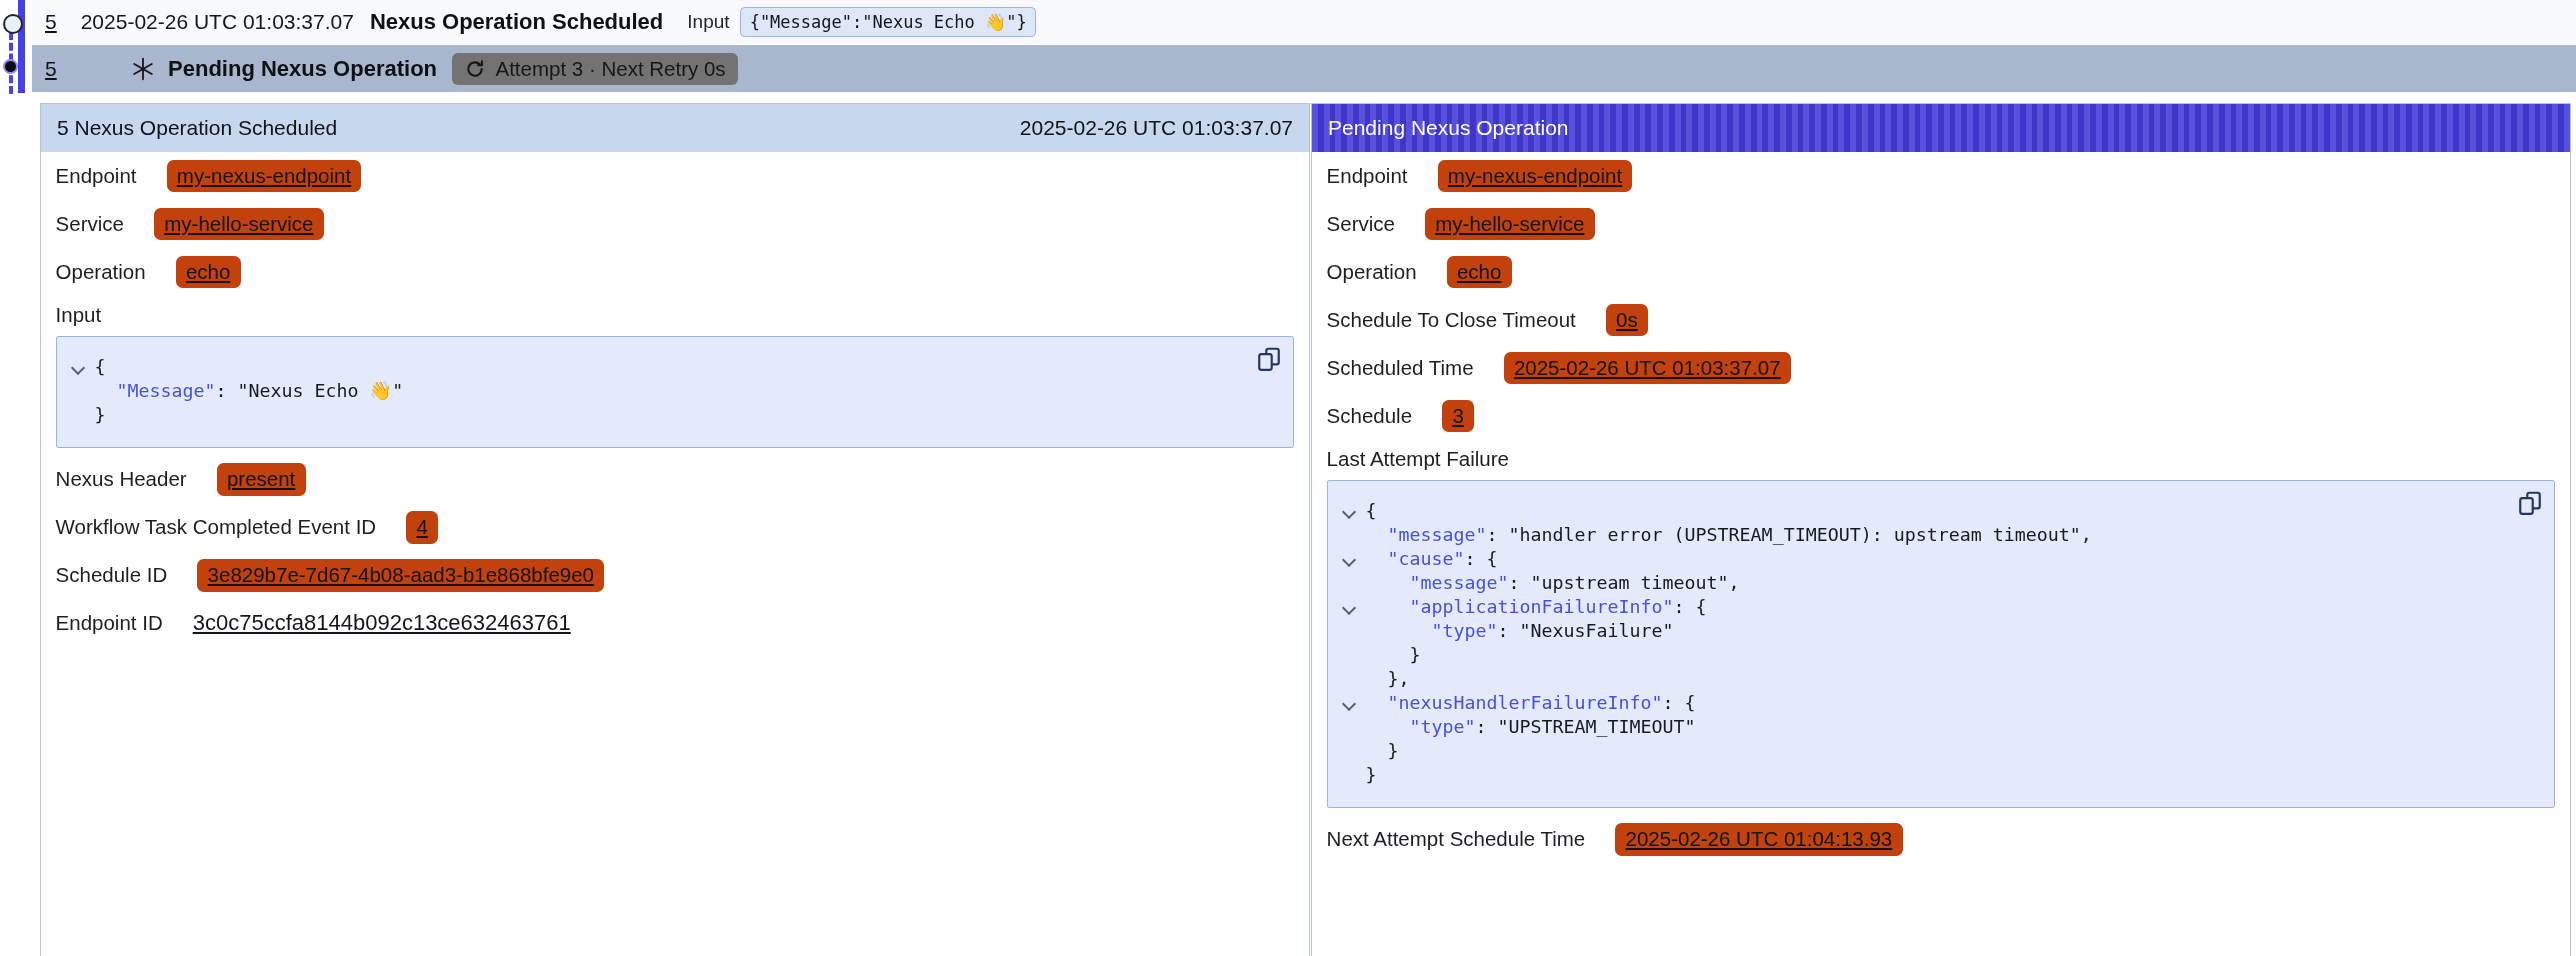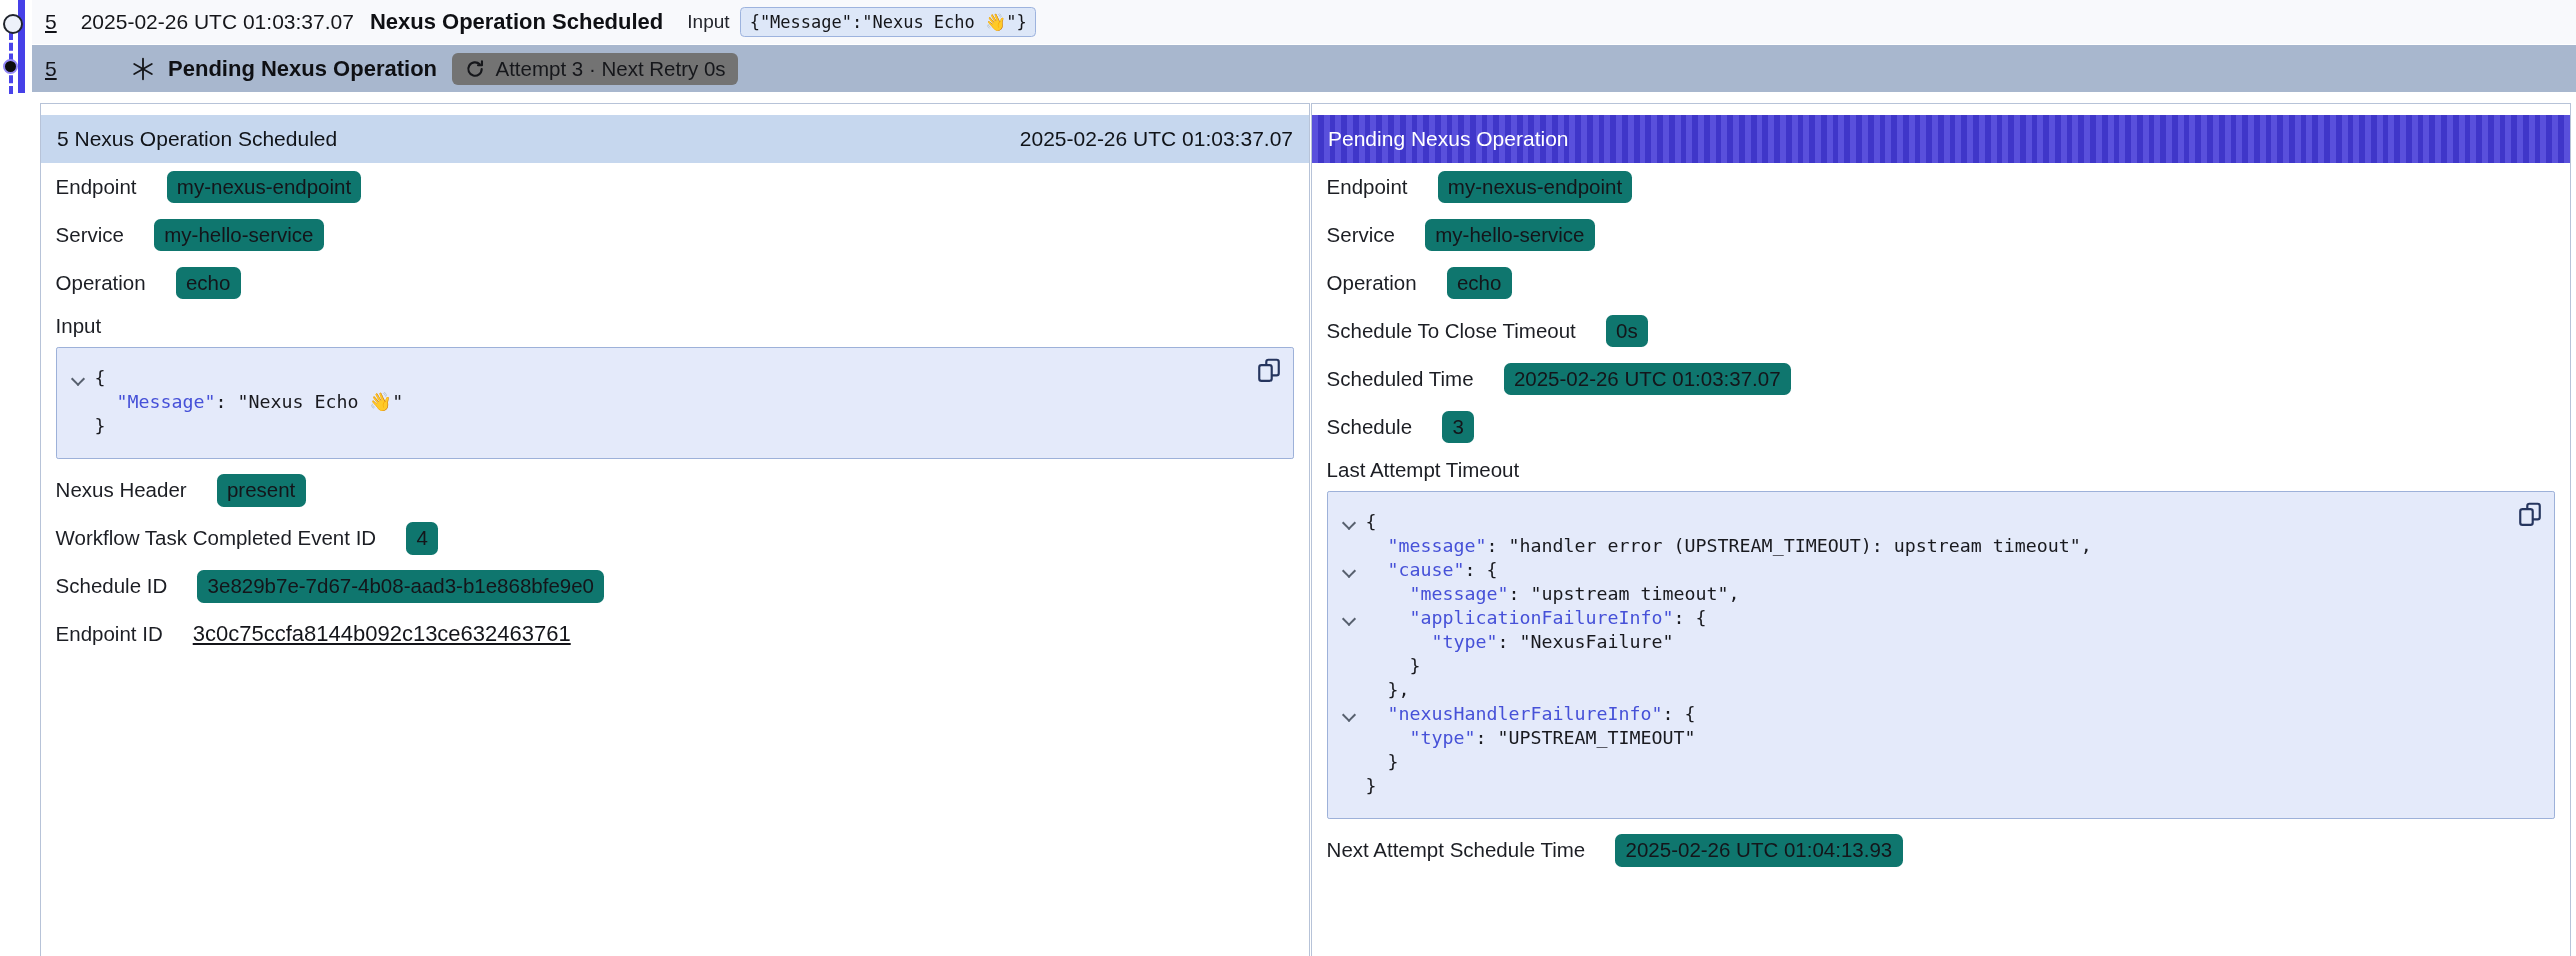--- a/index.html
+++ b/index.html
@@ -33,32 +33,32 @@
   .attempt-badge { display: flex; align-items: center; gap: 9.5px; margin-left: 14.6px;
     background: #737373; border-radius: 5.9px; height: 32px; padding: 0 12.4px;
     font-size: 20.5px; color: #16171b; }
 
   
   .panel { position: absolute; top: 103px; bottom: 0; background: #ffffff;
     border: 1.5px solid #b7c3d8; border-bottom: none; overflow: hidden; }
   .panel-left  { left: 40px;  width: 1270px; }
   .panel-right { left: 1311px; width: 1260px; }
   .panel-header { height: 48px; display: flex; align-items: center;
-    justify-content: space-between; padding: 0 16px; font-size: 21px; margin-top: 11px; }
+    justify-content: space-between; padding: 0 16px; font-size: 21px; }
   .panel-left .panel-header { background: #c6d7ee; color: #101318; }
   .panel-right .panel-header {
     background: repeating-linear-gradient(to right, #5950dc 0 5.9px, #3f36c9 5.9px 11.7px);
     color: #ffffff; font-weight: 500; }
 
   
   .fields { padding: 0 14.6px; }
   .field-row { min-height: 48px; display: flex; align-items: center; gap: 30px; }
   .field-label { font-size: 20.5px; color: #1c1e24; white-space: nowrap; }
-  .badge { background: #0f766e; border-radius: 6.6px; padding: 4.4px 10.3px;
-    font-size: 20.5px; color: #14151a; white-space: nowrap; }
+  .badge { background: #c2410c; border-radius: 6.6px; padding: 4.4px 10.3px;
+    font-size: 20.5px; color: #14151a; white-space: nowrap; text-decoration: underline; }
   .field-link { font-size: 22px; color: #14151a; text-decoration: underline; cursor: pointer; }
   .block-label { font-size: 20.5px; color: #1c1e24; padding: 7.3px 14.6px 8.8px 14.6px; }
 
   
   .code-block { position: relative; margin: 0 14.6px; background: #e4eafa;
     border: 1.5px solid #9db1d9; border-radius: 2.2px; padding: 17.6px 51px 20.5px 8.8px;
     font-family: "DejaVu Sans Mono", monospace; font-size: 18.3px; color: #191a1f; }
   .code-line { white-space: pre; line-height: 24px; }
   .chev-gutter { display: inline-block; width: 29px; position: relative; height: 24px;
     vertical-align: top; }
@@ -187,21 +187,21 @@
       </div>
       <div class="field-row">
         <span class="field-label">Scheduled Time</span>
         <span class="badge">2025-02-26 UTC 01:03:37.07</span>
       </div>
       <div class="field-row">
         <span class="field-label">Schedule</span>
         <span class="badge">3</span>
       </div>
     </div>
-  <div class="block-label">Last Attempt Timeout</div>
+  <div class="block-label">Last Attempt Failure</div>
   <div class="code-block">
     <button class="copy-btn">
       <svg viewBox="0 0 24 24" width="26" height="26">
         <rect x="9.5" y="2.5" width="11.5" height="14.5" rx="2" fill="none" stroke="#25355e" stroke-width="2"></rect>
         <rect x="3" y="7.5" width="11.5" height="14.5" rx="2" fill="#e4eafa" stroke="#25355e" stroke-width="2"></rect>
       </svg>
     </button>
   <div class="code-line"><span class="chev-gutter has-chev"></span><span class="tok-plain">{</span></div>
       <div class="code-line"><span class="chev-gutter"></span><span class="tok-plain">  </span><span class="tok-key">"message"</span><span class="tok-plain">: "handler error (UPSTREAM_TIMEOUT): upstream timeout",</span></div>
       <div class="code-line"><span class="chev-gutter has-chev"></span><span class="tok-plain">  </span><span class="tok-key">"cause"</span><span class="tok-plain">: {</span></div>

